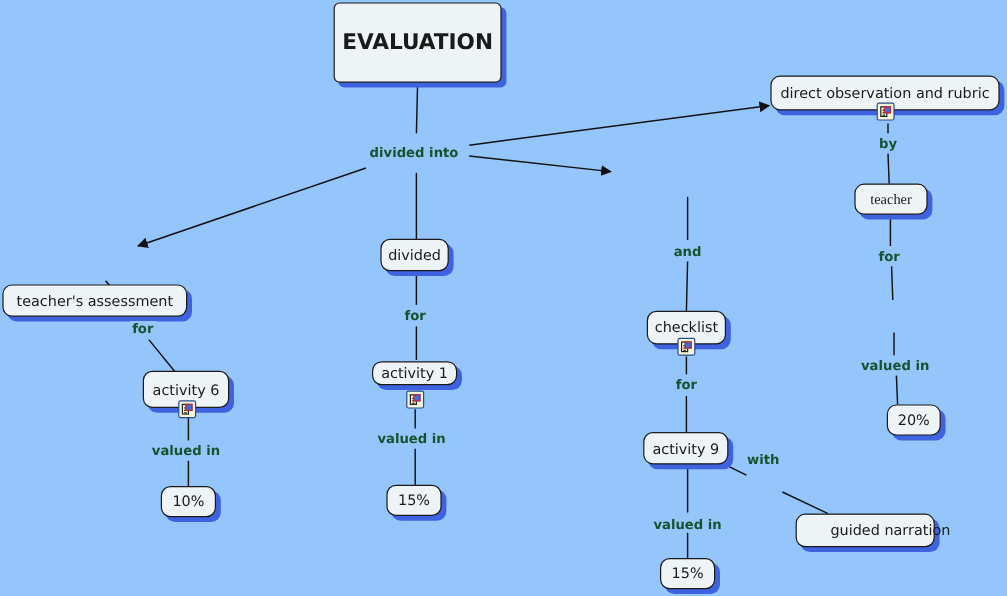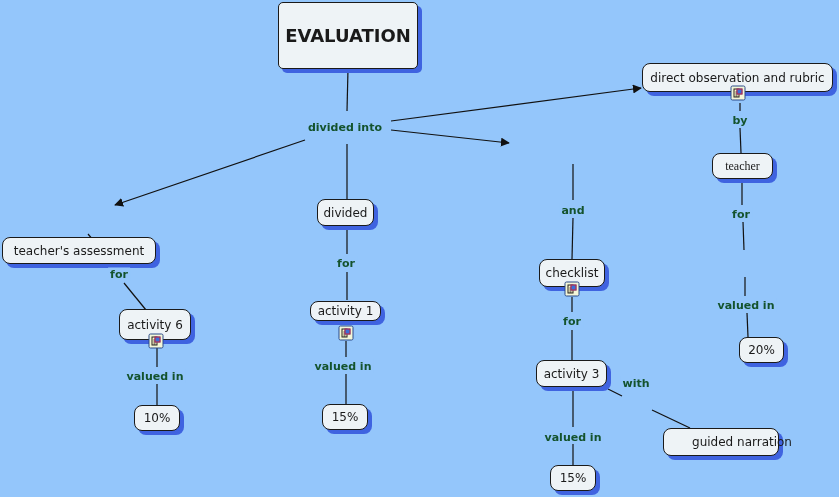--- a/index.html
+++ b/index.html
@@ -115,21 +115,21 @@
 
   <div class="node" style="left:712px;top:153px;width:61px;height:26px;font-family:Liberation Serif, serif;">teacher</div>
 
   <div class="node" style="left:539px;top:259px;width:66px;height:28px;">checklist</div>
 
 
   <div class="node" style="left:119px;top:309px;width:72px;height:31px;text-align:right;">activity 6</div>
 
   <div class="node" style="left:310px;top:301px;width:71px;height:20px;">activity 1</div>
 
-  <div class="node" style="left:536px;top:360px;width:71px;height:27px;">activity 3</div>
+  <div class="node" style="left:536px;top:360px;width:71px;height:27px;">activity 9</div>
 
   <div class="node" style="left:725px;top:337px;width:45px;height:26px;margin-left:14px;">20%</div>
 
   <div class="node" style="left:134px;top:405px;width:46px;height:26px;">10%</div>
 
   <div class="node" style="left:322px;top:404px;width:46px;height:26px;">15%</div>
 
   <div class="node" style="left:663px;top:428px;width:116px;height:28px;padding-left:42px;">guided narration</div>
 
   <div class="node" style="left:550px;top:465px;width:46px;height:26px;">15%</div>

